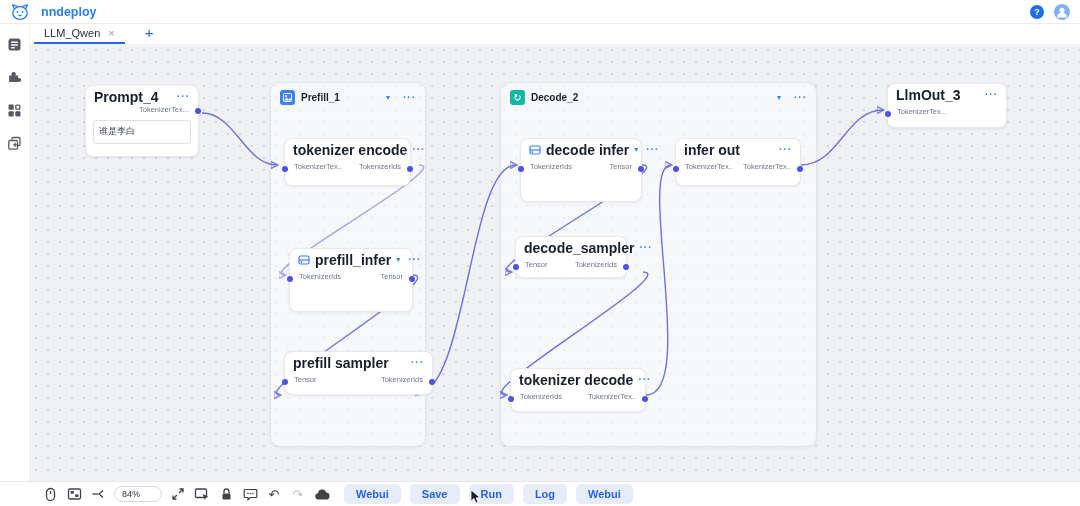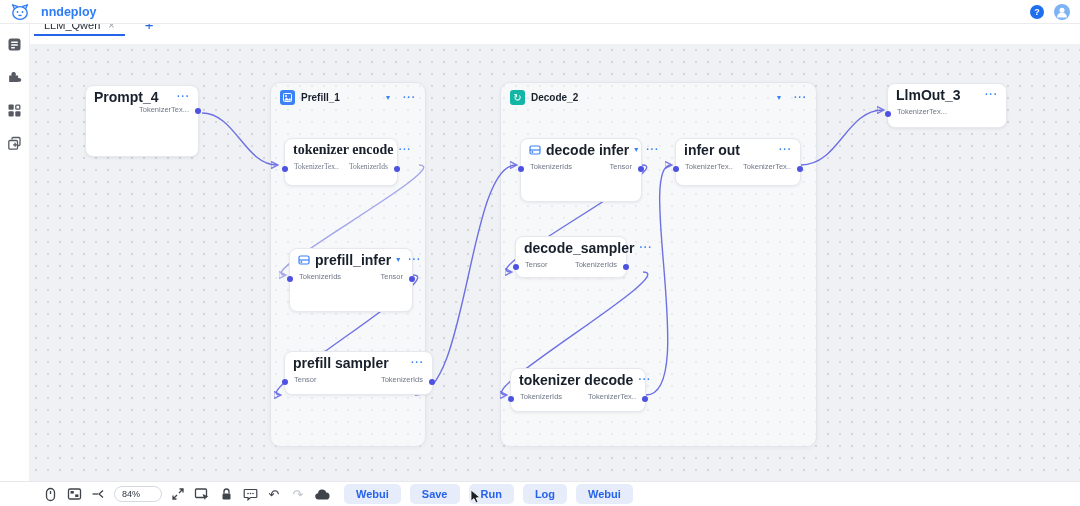--- a/index.html
+++ b/index.html
@@ -11,21 +11,21 @@
   .brand { display:flex; align-items:center; gap:11px; }
   .brand-name { color:#2e7cf6; font-weight:700; font-size:12.5px; }
   .header-right { margin-left:auto; display:flex; align-items:center; gap:10px; }
   .help-badge { width:14px; height:14px; border-radius:50%; background:#1e6ef0; color:#fff; font-size:9px; font-weight:700; display:flex; align-items:center; justify-content:center; cursor:pointer; }
 
   
   .sidebar { position:absolute; left:0; top:24px; width:30px; height:482px; background:#fff; border-right:1px solid #eef0f2; z-index:25; display:flex; flex-direction:column; align-items:center; padding-top:12px; gap:17px; }
   .side-icon { width:16px; height:16px; display:flex; align-items:center; justify-content:center; cursor:pointer; }
 
   
-  .tabbar { position:absolute; left:30px; top:16px; width:1050px; height:20px; background:#fff; display:flex; align-items:flex-end; z-index:20; }
+  .tabbar { position:absolute; left:30px; top:24px; width:1050px; height:20px; background:#fff; display:flex; align-items:flex-end; z-index:20; }
   .tab { display:flex; align-items:center; gap:8px; padding:0 10px 3px 10px; margin-left:4px; border-bottom:2px solid #2563eb; }
   .tab-label { font-size:11px; color:#1f2937; }
   .tab-close { color:#94a0ad; font-size:11px; line-height:1; cursor:pointer; }
   .tab-add { color:#2563eb; font-size:15px; font-weight:400; margin-left:20px; padding-bottom:3px; cursor:pointer; }
 
   
   .canvas { position:absolute; left:30px; top:44px; width:1050px; height:437px; background-color:#f0f1f4;
     background-image:radial-gradient(circle, #d3d5db 1px, transparent 1px); background-size:12px 12px; z-index:1; }
 
   .group { position:absolute; background:rgba(253,253,254,0.55); border:1px solid #e3e5ec; border-radius:10px; box-shadow:0 1px 4px rgba(30,40,70,0.05); }
@@ -176,23 +176,24 @@
 
     <div class="node" style="left:55px; top:41px; width:114px; height:72px;">
       <div class="nhead">
         <span class="ntitle">Prompt_4</span>
         <span class="nmenu">···</span>
       </div>
       <div class="nports" style="justify-content:flex-end; height:13px; padding-top:0;">
         <span class="plabel">TokenizerTex...</span>
         <span class="pdot out" style="top:3px"></span>
       </div>
-    </div>
-
-    <div class="node" style="left:254px; top:94px; width:114px; height:48px;font-family:Liberation Serif, serif;">
+      <div class="prompt-text">谁是李白</div>
+    </div>
+
+    <div class="node" style="left:254px; top:94px; width:127px; height:48px;">
       <div class="nhead">
         <span class="ntitle">tokenizer encode</span>
         <span class="nmenu">···</span>
       </div>
       <div class="nports">
         <span class="plabel">TokenizerTex..</span>
         <span class="plabel">TokenizerIds</span>
         <span class="pdot in"></span>
         <span class="pdot out"></span>
       </div>

